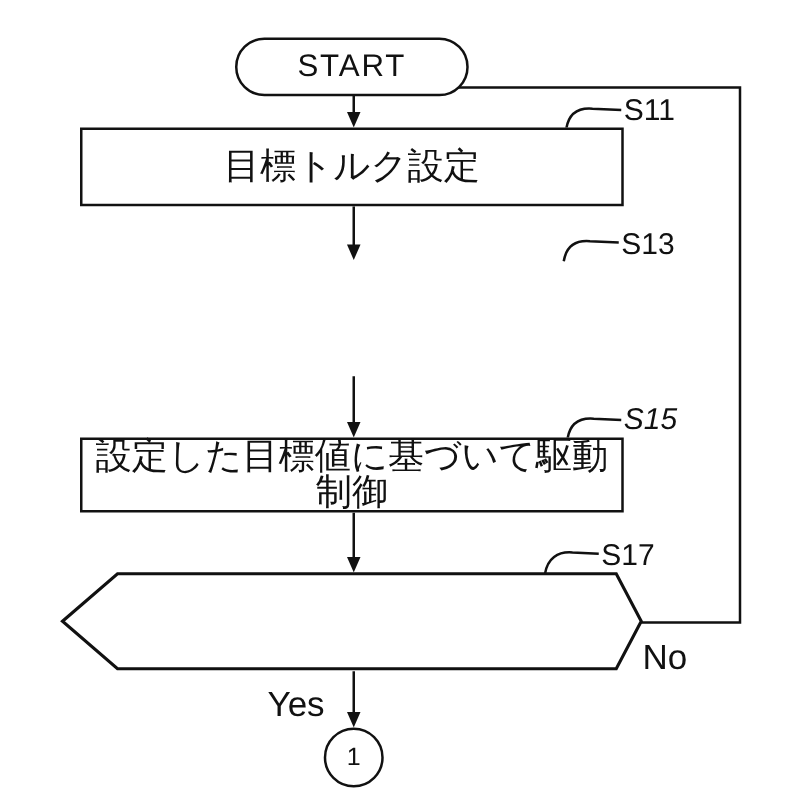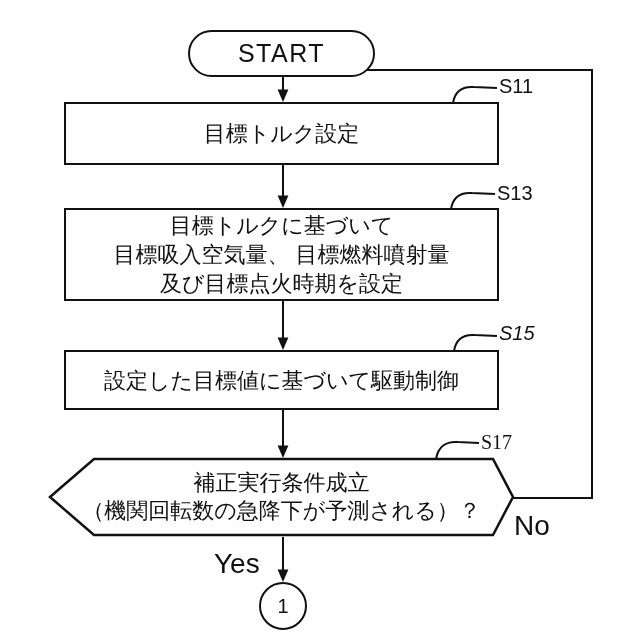--- a/index.html
+++ b/index.html
@@ -7,33 +7,33 @@
     position:relative;width:640px;height:640px;background:#ffffff;
     font-family:"Liberation Sans","DejaVu Sans",sans-serif;color:#111;
     overflow:hidden;
   }
   .layer{position:absolute;left:0;top:0;width:640px;height:640px;}
   .node{position:absolute;box-sizing:border-box;display:flex;align-items:center;justify-content:center;text-align:center;}
   .terminal{
     left:188px;top:10px;width:187px;height:47px;border:2.5px solid #111;border-radius:24px;
     font-size:25px;letter-spacing:1.5px;background:#fff;margin-top:20px;
   }
-  .process{border:2.5px solid #111;background:#fff;font-size:22px;flex-direction:column;line-height:29px;}
+  .process{border:2.5px solid #111;background:#fff;font-size:29px;flex-direction:column;line-height:29px;}
   .box-s11{left:64px;top:102px;width:435px;height:63px;}
   .box-s13{left:64px;top:208px;width:435px;height:93px;}
   .box-s15{left:64px;top:350px;width:435px;height:60px;}
   .hexlabel{
     left:50px;top:459px;width:463px;height:76px;flex-direction:column;
     font-size:22px;line-height:28px;background:transparent;
   }
-  .steplabel{position:absolute;font-size:20px;white-space:nowrap;}
+  .steplabel{position:absolute;font-size:24px;white-space:nowrap;}
   .lbl-s11{left:499px;top:75px;}
   .lbl-s13{left:497px;top:182px;}
   .lbl-s15{left:499px;top:322px;font-style:italic;}
-  .lbl-s17{left:481px;top:431px;font-family:Liberation Serif, serif;}
+  .lbl-s17{left:481px;top:431px;}
   .branch{position:absolute;font-size:28px;white-space:nowrap;}
   .yes{left:214px;top:548px;width:62px;text-align:left;}
   .no{left:514px;top:510px;}
   .connector{
     left:259px;top:582px;width:48px;height:48px;border:2.5px solid #111;border-radius:50%;
     font-size:20px;background:#fff;
   }
 </style>
 </head>
 <body>
@@ -65,34 +65,25 @@
   </svg>
 
   <div class="node terminal">
     <span>START</span>
   </div>
 
   <div class="node process box-s11">
     <span>目標トルク設定</span>
   </div>
 
-  <div class="node process box-s13">
-    <span>目標トルクに基づいて</span>
-    <span>目標吸入空気量、 目標燃料噴射量</span>
-    <span>及び目標点火時期を設定</span>
-  </div>
 
   <div class="node process box-s15">
     <span>設定した目標値に基づいて駆動制御</span>
   </div>
 
-  <div class="node hexlabel">
-    <span>補正実行条件成立</span>
-    <span>（機関回転数の急降下が予測される）？</span>
-  </div>
 
   <div class="steplabel lbl-s11">S11</div>
   <div class="steplabel lbl-s13">S13</div>
   <div class="steplabel lbl-s15">S15</div>
   <div class="steplabel lbl-s17">S17</div>
 
   <div class="branch yes">Yes</div>
   <div class="branch no">No</div>
 
   <div class="node connector">

